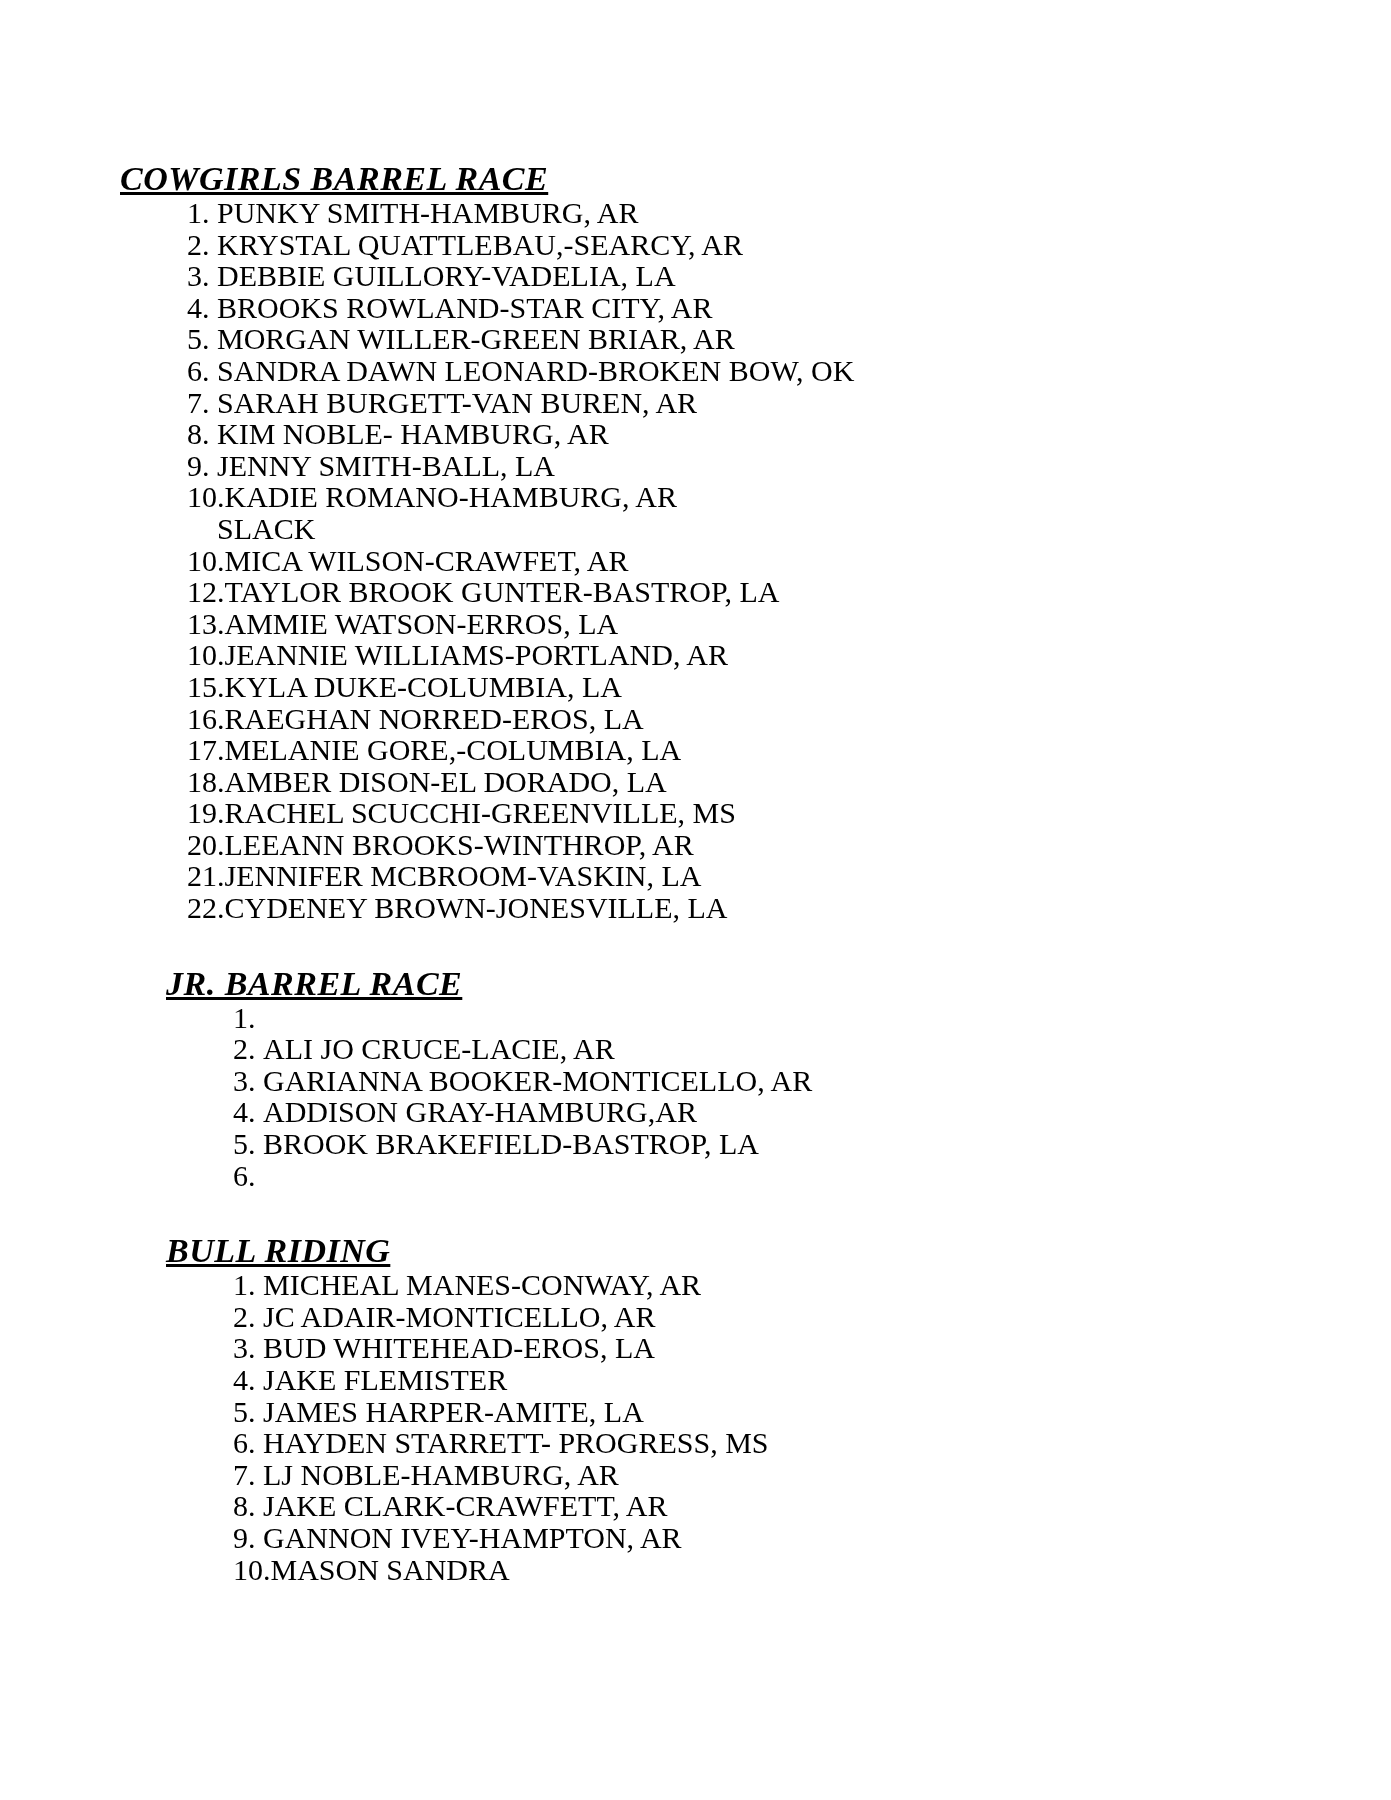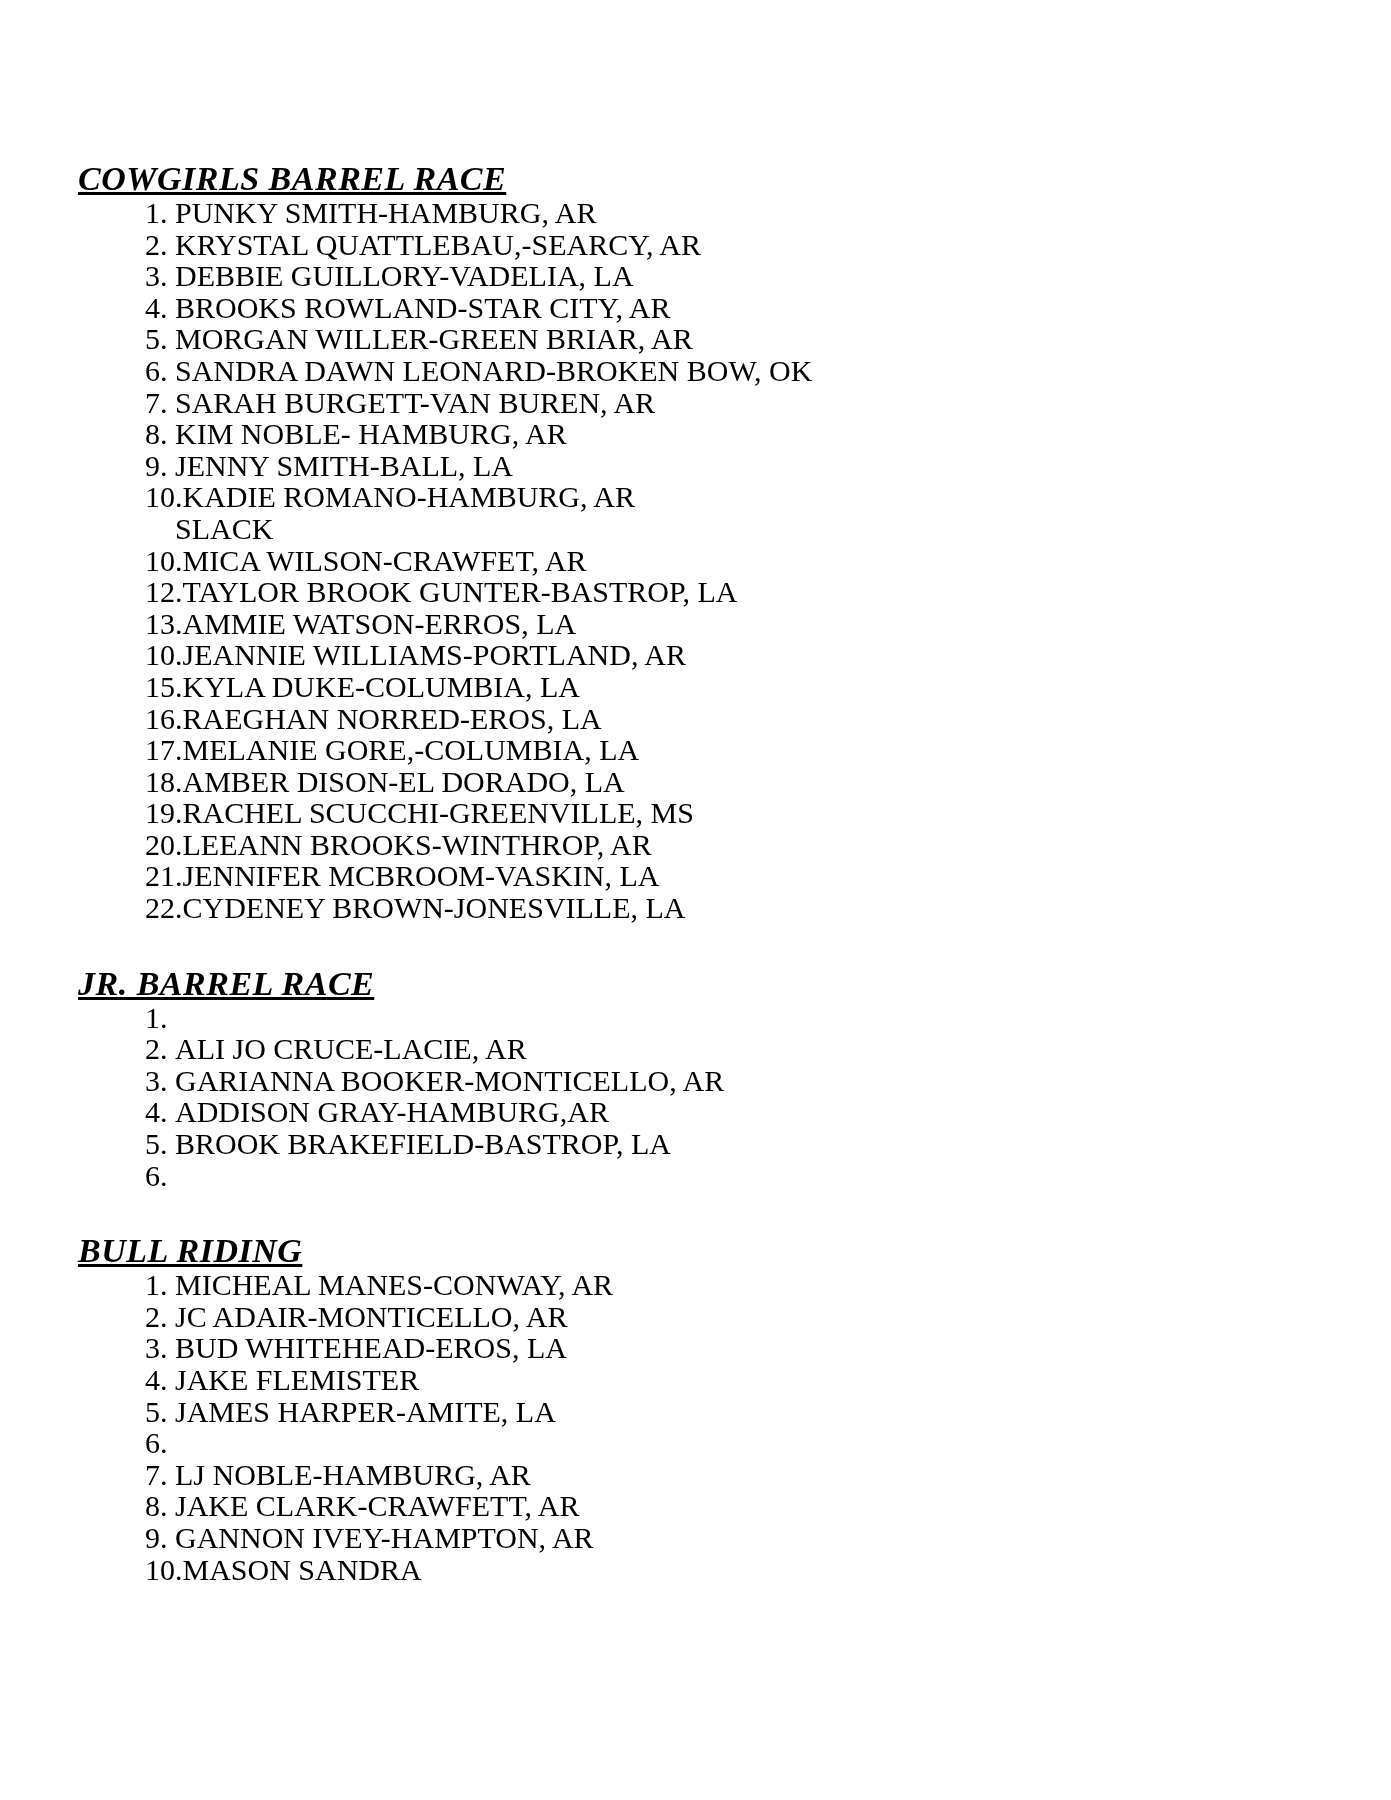--- a/index.html
+++ b/index.html
@@ -9,36 +9,37 @@
   }
   body {
     width: 1391px;
     height: 1800px;
     overflow: hidden;
   }
   .page {
     box-sizing: border-box;
     width: 1391px;
     height: 1800px;
-    padding: 161px 30px 0 78px;
+    padding: 161px 30px 0 120px;
     color: #000000;
     font-family: "Liberation Serif", "DejaVu Serif", serif;
   }
   .section-title {
     font-size: 34px;
     line-height: 36px;
     font-weight: bold;
     font-style: italic;
     text-decoration: underline;
     text-decoration-thickness: 3px;
     text-underline-offset: 2px;
     letter-spacing: 0.5px;
   }
   .section:not(:first-child) {
     margin-top: 42px;
+    margin-left: 46px;
   }
   .list {
     margin-left: 67px;
   }
   .row {
     display: flex;
     font-size: 30px;
     line-height: 31.6px;
     white-space: pre;
   }
@@ -90,20 +91,20 @@
       </div>
     </section>
     <section class="section">
       <div class="section-title">BULL RIDING</div>
       <div class="list">
         <div class="row"><span class="num">1.</span><span class="txt">MICHEAL MANES-CONWAY, AR</span></div>
         <div class="row"><span class="num">2.</span><span class="txt">JC ADAIR-MONTICELLO, AR</span></div>
         <div class="row"><span class="num">3.</span><span class="txt">BUD WHITEHEAD-EROS, LA</span></div>
         <div class="row"><span class="num">4.</span><span class="txt">JAKE FLEMISTER</span></div>
         <div class="row"><span class="num">5.</span><span class="txt">JAMES HARPER-AMITE, LA</span></div>
-        <div class="row"><span class="num">6.</span></div>
+        <div class="row"><span class="num">6.</span><span class="txt">HAYDEN STARRETT- PROGRESS, MS</span></div>
         <div class="row"><span class="num">7.</span><span class="txt">LJ NOBLE-HAMBURG, AR</span></div>
         <div class="row"><span class="num">8.</span><span class="txt">JAKE CLARK-CRAWFETT, AR</span></div>
         <div class="row"><span class="num">9.</span><span class="txt">GANNON IVEY-HAMPTON, AR</span></div>
         <div class="row"><span class="num">10.</span><span class="txt">MASON SANDRA</span></div>
       </div>
     </section>
   </div>
 
 </body></html>

